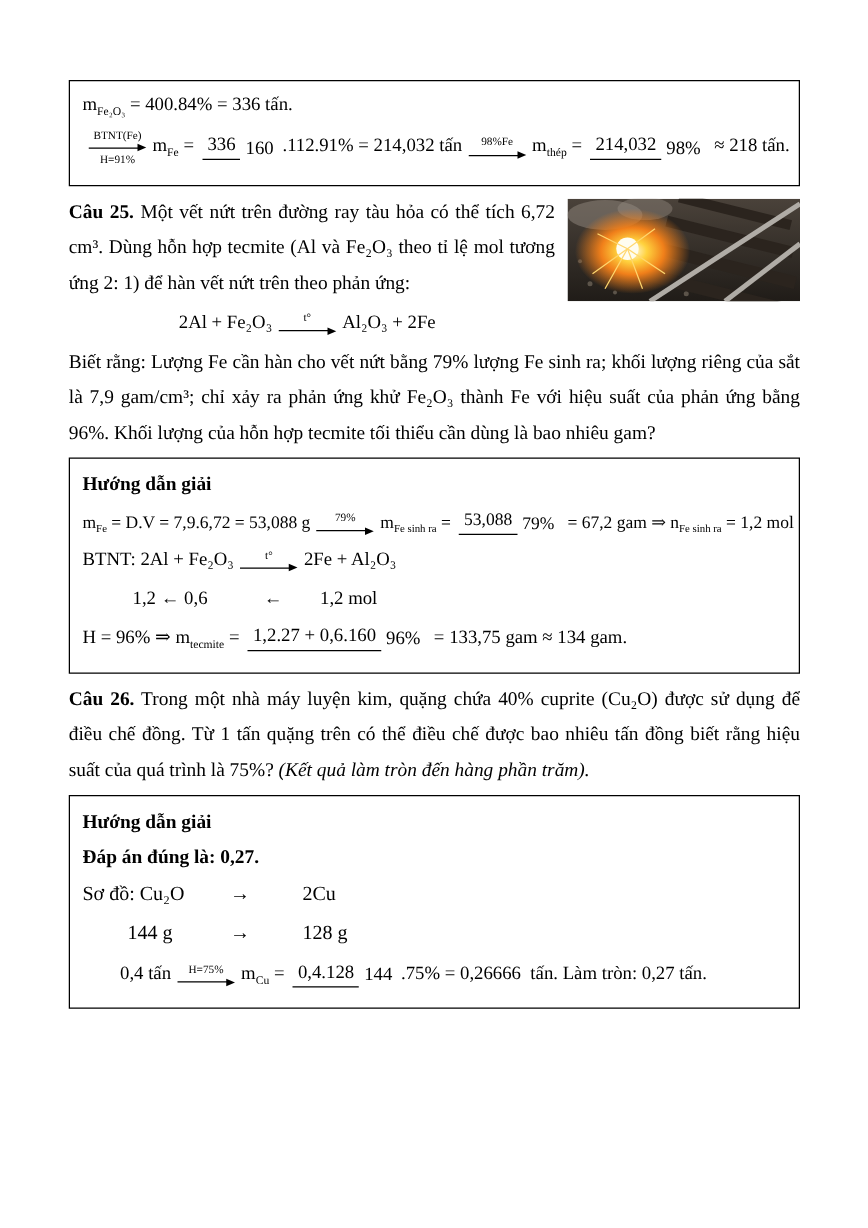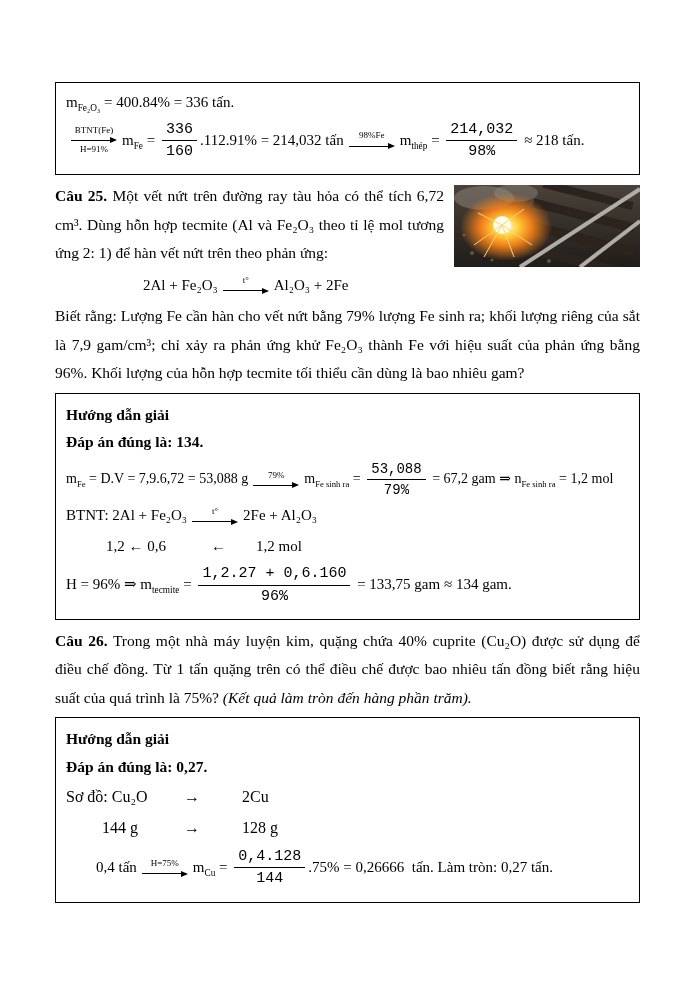--- a/index.html
+++ b/index.html
@@ -3,39 +3,39 @@
 <meta charset="utf-8">
 <style>
   * { box-sizing: border-box; }
   html, body { margin: 0; padding: 0; }
   body {
     width: 694px; height: 982px; overflow: hidden;
     background: #ffffff; color: #000;
     font-family: "Liberation Serif", "DejaVu Serif", serif;
     font-size: 15.5px;
   }
-  .page { padding: 64px 54px 0 55px; margin-top: 18px; }
+  .page { padding: 64px 54px 0 55px; }
 
   .box { border: 1px solid #000; padding: 7px 10px 9px; }
   .box-prev { margin-bottom: 7px; }
   .sol { margin: 5px 0 7px; }
 
   .para { text-align: justify; line-height: 1.84; }
   .note { font-style: italic; line-height: 1.84; }
   .q26p { margin-bottom: 4px; }
 
   .bhead, .bans { font-weight: bold; line-height: 1.78; }
 
   .fline { display: flex; align-items: center; flex-wrap: nowrap; white-space: pre; font-size: 15px; line-height: 1.7; }
   .fline.tight { font-size: 14px; }
   .fgap { margin: 5px 0; }
   .tok { white-space: pre; }
   sub { font-size: 0.62em; line-height: 0; }
 
-  .frac { display: inline-flex; flex-direction: column; align-items: center; margin: 0 3px; text-align: left; font-family: Liberation Mono, monospace; }
+  .frac { display: inline-flex; flex-direction: row; align-items: center; margin: 0 3px; text-align: left; }
   .frac-num { padding: 0 4px 2px; border-bottom: 1px solid #000; line-height: 1.15; }
   .frac-den { padding: 2px 4px 0; line-height: 1.15; }
 
   .rxn { display: inline-flex; flex-direction: column; align-items: center; margin: 0 5px; }
   .rxn-above, .rxn-below { font-size: 9px; line-height: 1.3; white-space: nowrap; }
   .rxn-line { position: relative; height: 8px; align-self: stretch; min-width: 46px; }
   .rxn-line::before { content: ""; position: absolute; left: 0; right: 4px; top: 3.5px; border-top: 1px solid #000; }
   .rxn-line::after { content: ""; position: absolute; right: 0; top: 4px; transform: translateY(-50%);
       width: 0; height: 0; border-top: 3.5px solid transparent; border-bottom: 3.5px solid transparent; border-left: 7px solid #000; }
 
@@ -146,21 +146,20 @@
     </span>
     <span class="tok">Al₂O₃ + 2Fe</span>
   </div>
 
   <div class="para">
     <span>Biết rằng: Lượng Fe cần hàn cho vết nứt bằng 79% lượng Fe sinh ra; khối lượng riêng của sắt là 7,9 gam/cm³; chỉ xảy ra phản ứng khử Fe₂O₃ thành Fe với hiệu suất của phản ứng bằng 96%. Khối lượng của hỗn hợp tecmite tối thiểu cần dùng là bao nhiêu gam?</span>
   </div>
 
   <div class="box sol">
     <div class="bhead">Hướng dẫn giải</div>
-    <div class="bans">Đáp án đúng là: 134.</div>
 
     <div class="fline fgap tight">
       <span class="tok"><span>m</span><sub>Fe</sub><span> = D.V = 7,9.6,72 = 53,088 g</span></span>
       <span class="rxn">
         <span class="rxn-above">79%</span>
         <span class="rxn-line"></span>
       </span>
       <span class="tok"><span>m</span><sub>Fe sinh ra</sub><span> = </span></span>
       <span class="frac">
         <span class="frac-num">53,088</span>

